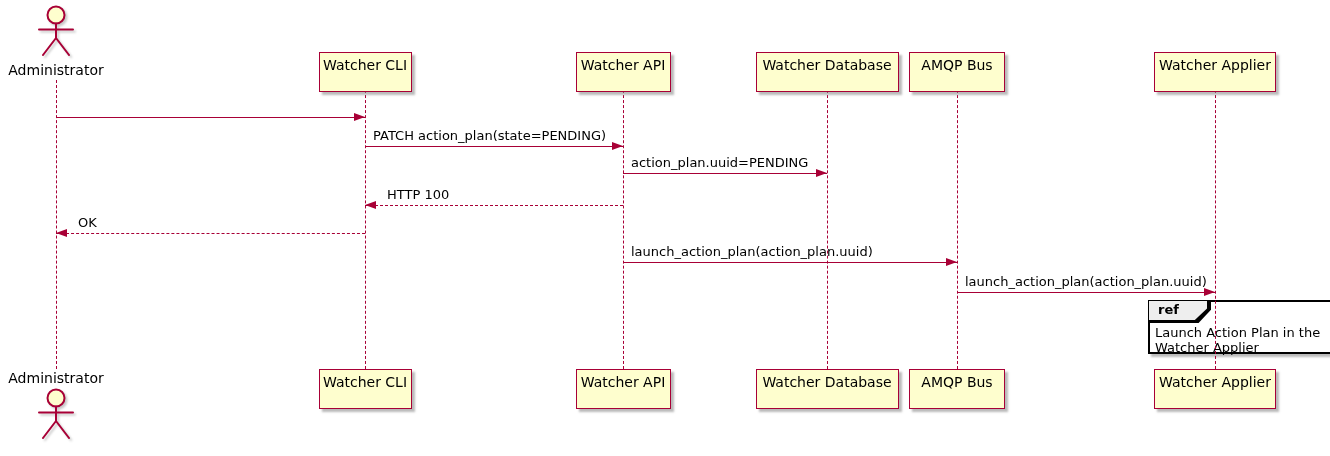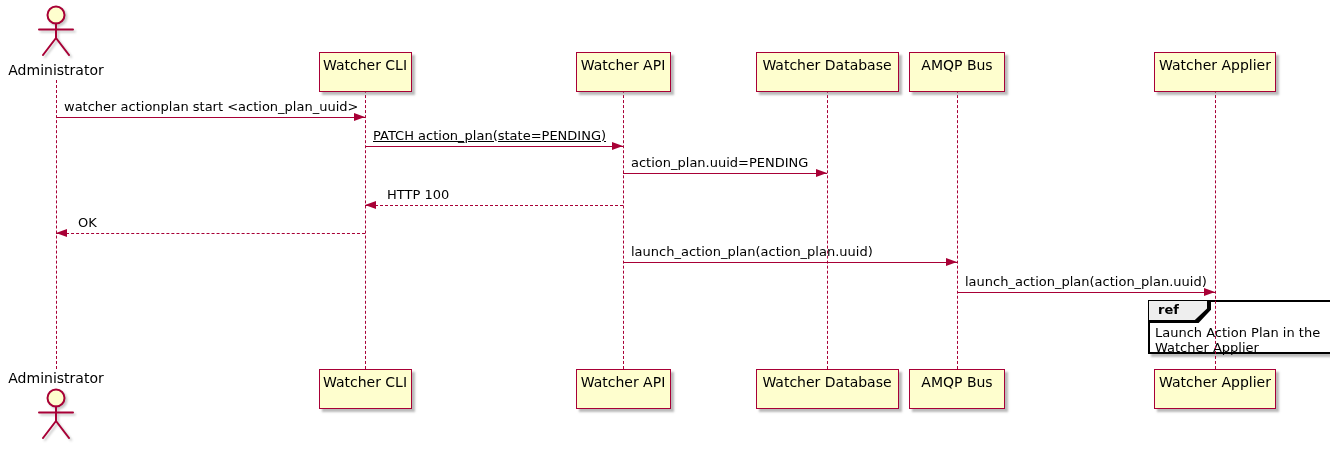--- a/index.html
+++ b/index.html
@@ -131,24 +131,23 @@
     <div class="pbox" style="left: 575.5px; top: 52px; width: 95px;">Watcher API</div>
     <div class="pbox" style="left: 575.5px; top: 369px; width: 95px;">Watcher API</div>
     <div class="pbox" style="left: 755.5px; top: 52px; width: 143px;">Watcher Database</div>
     <div class="pbox" style="left: 755.5px; top: 369px; width: 143px;">Watcher Database</div>
     <div class="pbox" style="left: 909px; top: 52px; width: 96px;">AMQP Bus</div>
     <div class="pbox" style="left: 909px; top: 369px; width: 96px;">AMQP Bus</div>
     <div class="pbox" style="left: 1154px; top: 52px; width: 122px;">Watcher Applier</div>
     <div class="pbox" style="left: 1154px; top: 369px; width: 122px;">Watcher Applier</div>
     <div class="mline" style="left: 56px; top: 117px; width: 309px;"></div>
     <div class="ah right" style="left: 354px; top: 113px;"></div>
-    <div class="mlabel" style="left: 64px; top: 99px;">watcher actionplan start &lt;action_plan_uuid&gt;</div>
     <div class="mline" style="left: 365px; top: 146px; width: 258px;"></div>
     <div class="ah right" style="left: 612px; top: 142px;"></div>
-    <div class="mlabel" style="left: 373px; top: 128px; text-decoration: underline;">PATCH action_plan(state=PENDING)</div>
+    <div class="mlabel" style="left: 373px; top: 128px;">PATCH action_plan(state=PENDING)</div>
     <div class="mline" style="left: 623px; top: 173px; width: 204px;"></div>
     <div class="ah right" style="left: 816px; top: 169px;"></div>
     <div class="mlabel" style="left: 631px; top: 155px;">action_plan.uuid=PENDING</div>
     <div class="mline dashed" style="left: 365px; top: 205px; width: 258px;"></div>
     <div class="ah left" style="left: 365px; top: 201px;"></div>
     <div class="mlabel" style="left: 387px; top: 187px;">HTTP 100</div>
     <div class="mline dashed" style="left: 56px; top: 233px; width: 309px;"></div>
     <div class="ah left" style="left: 56px; top: 229px;"></div>
     <div class="mlabel" style="left: 78px; top: 215px;">OK</div>
     <div class="mline" style="left: 623px; top: 262px; width: 334px;"></div>

